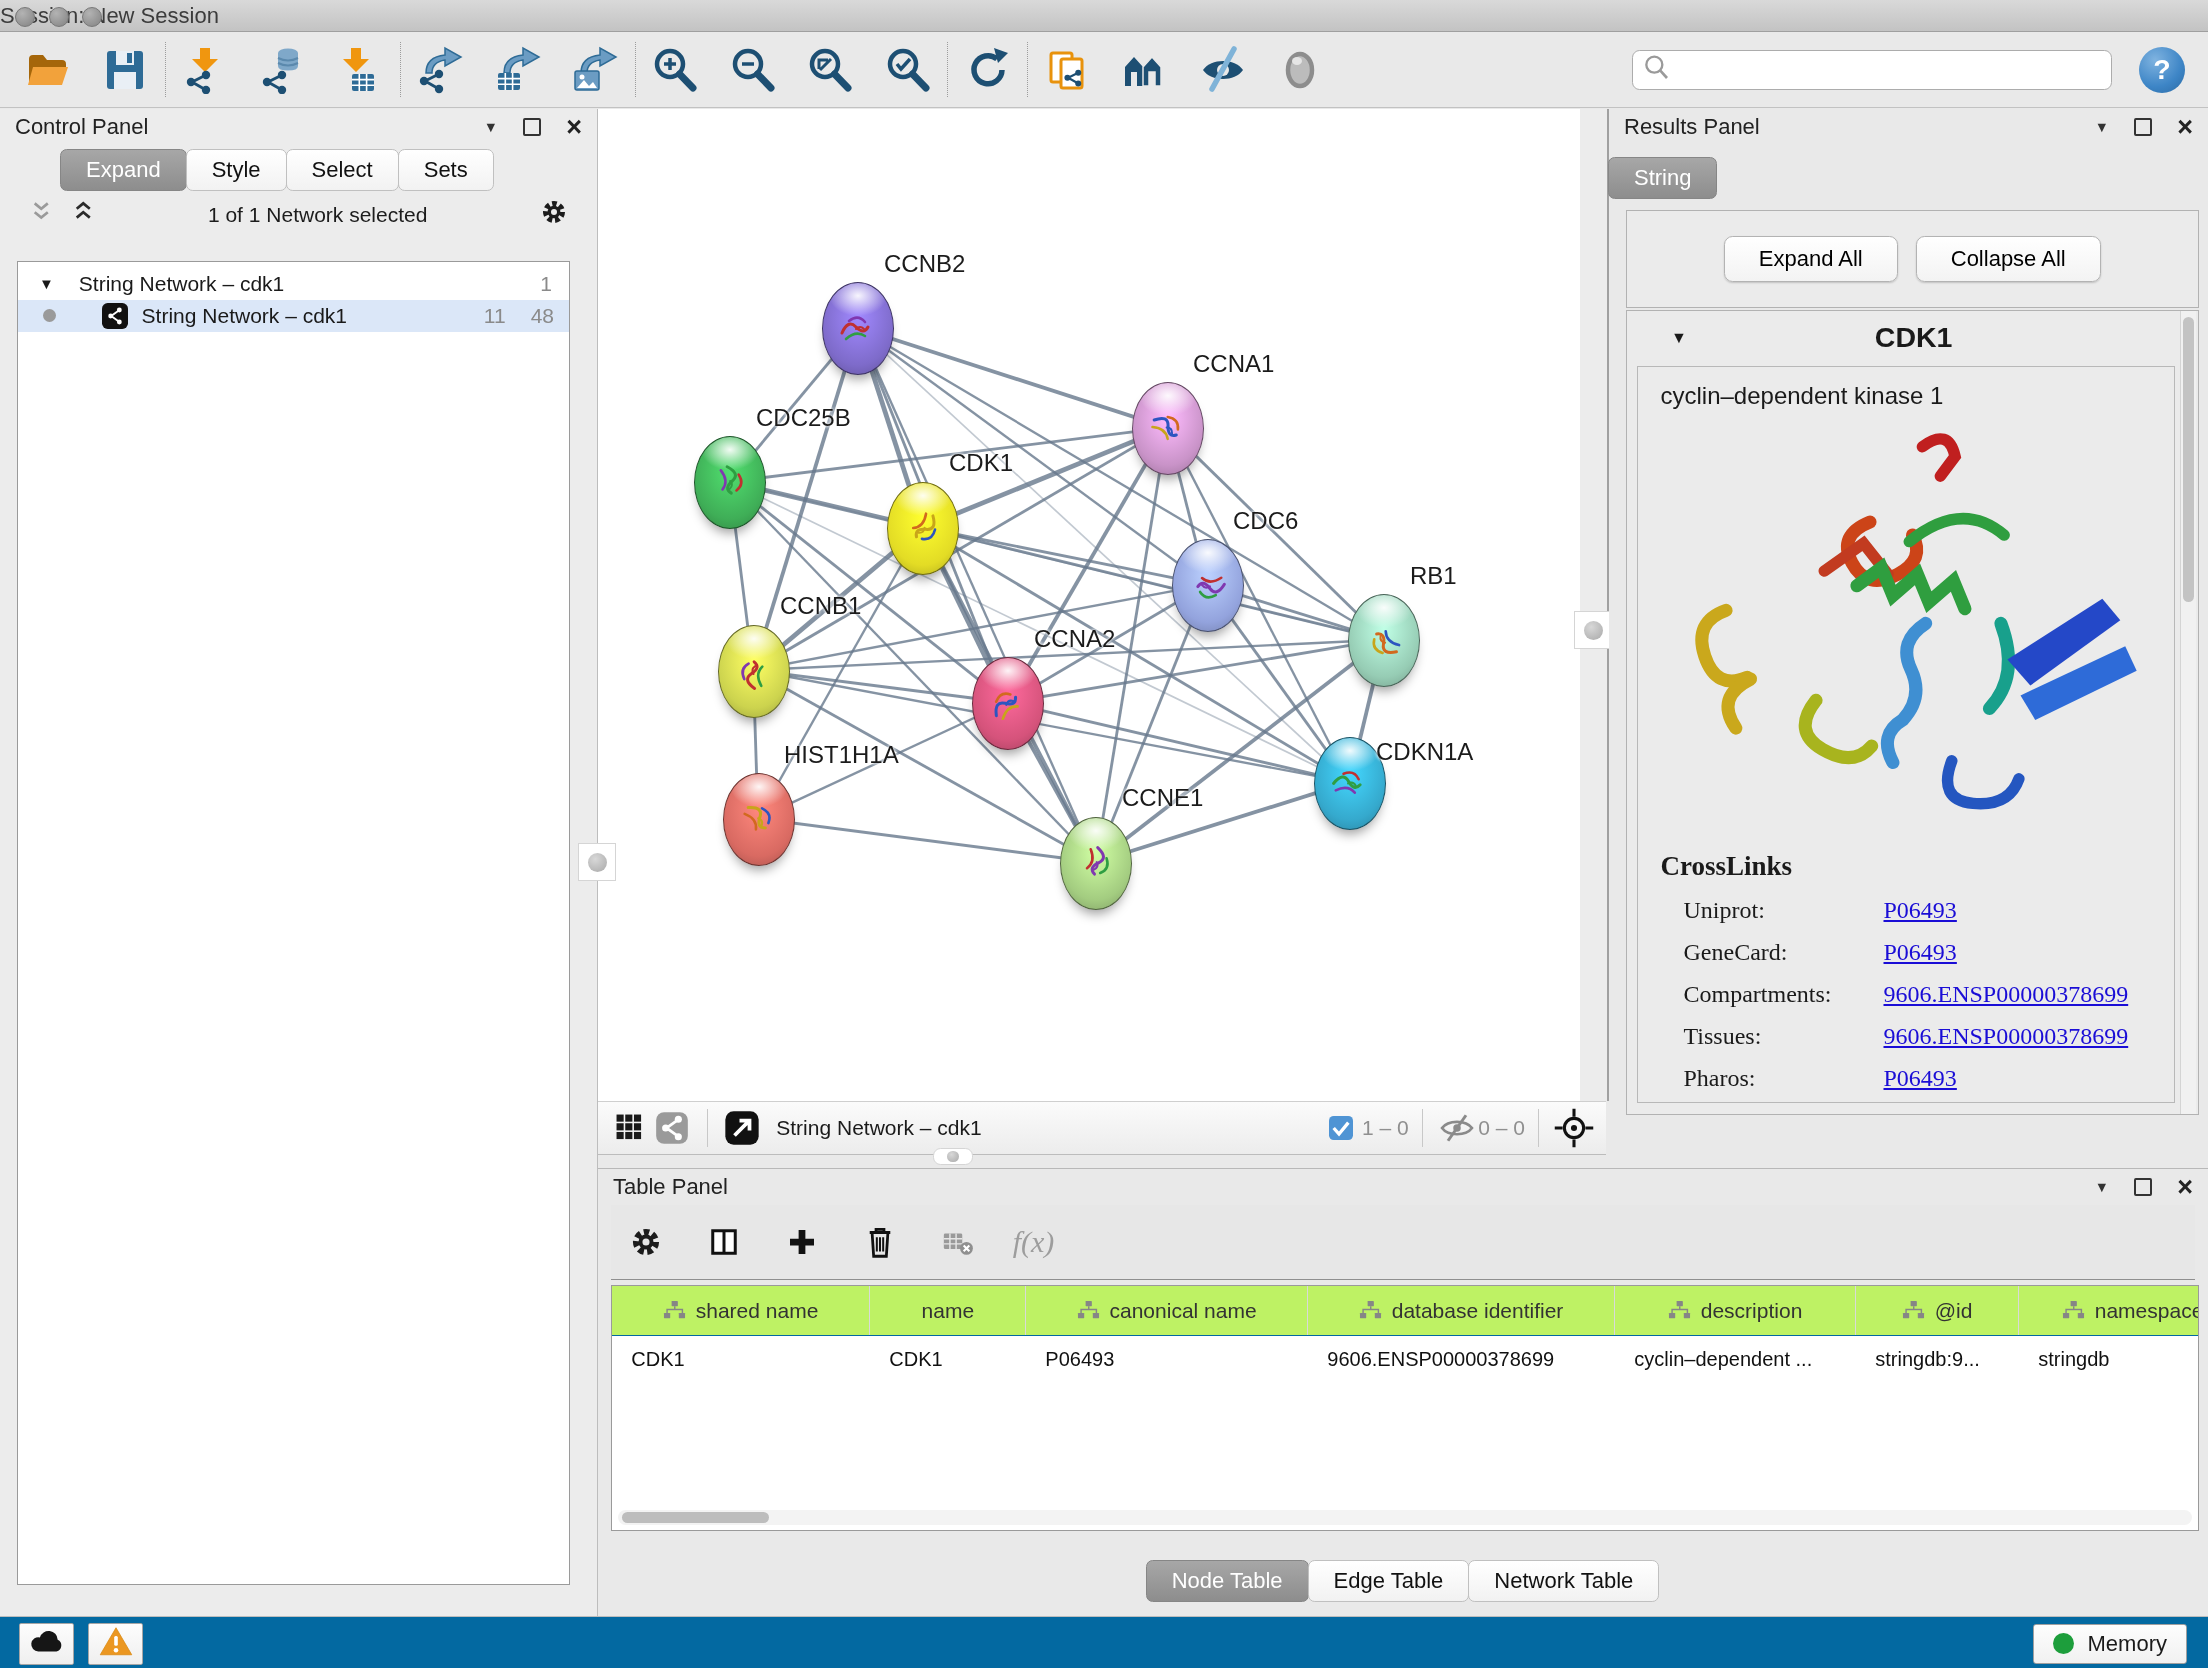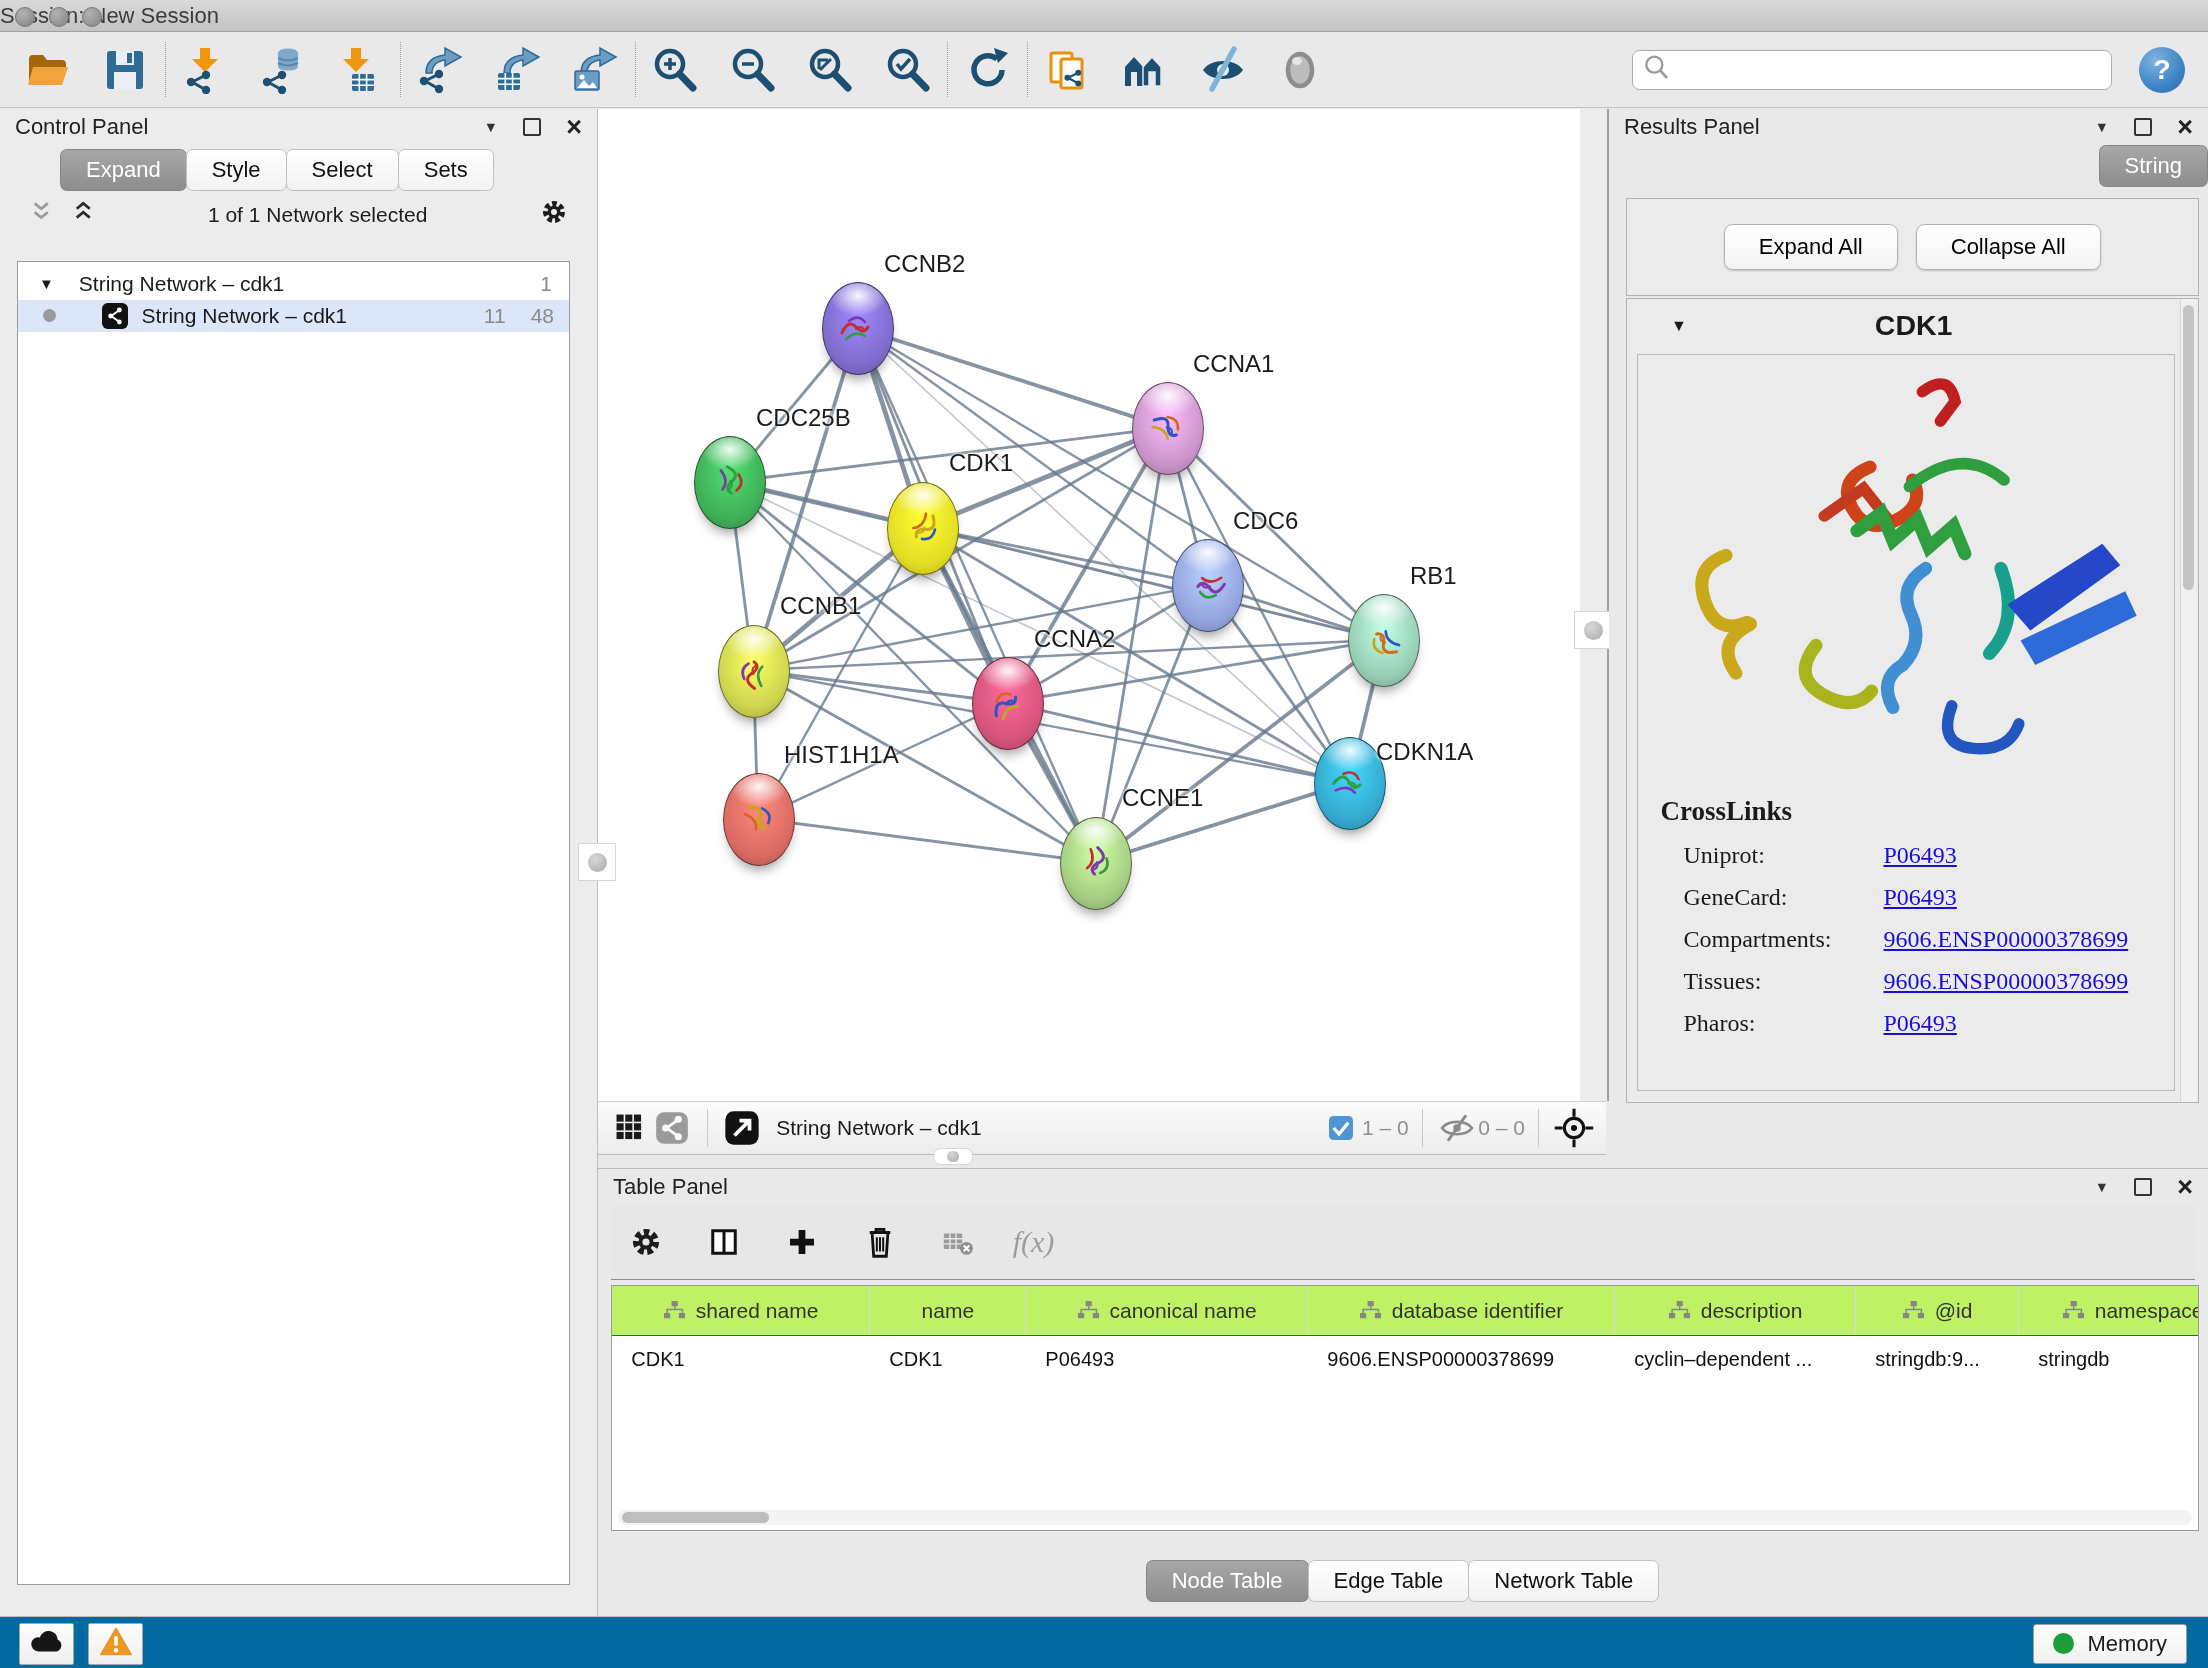--- a/index.html
+++ b/index.html
@@ -53,21 +53,21 @@
   .nnode{position:absolute;width:70px;height:91px;border-radius:50%;display:flex;align-items:center;justify-content:center;
     box-shadow:0 8.6px 11.4px -4.8px rgba(0,0,0,.4);cursor:pointer}
   #net-status{position:absolute;top:992px;left:0;width:1008px;height:54px;box-sizing:border-box;
     background:linear-gradient(#fbfbfb,#ececec);border-top:1px solid #cfcfcf;border-bottom:1px solid #bcbcbc;
     display:flex;align-items:center;padding:0 11.4px;font-size:21px}
   .nssep{border-left:1px solid #c8c8c8;height:38px;margin:0 13.3px}
   .nsicon{width:42px;height:42px;display:flex;align-items:center;justify-content:center;cursor:pointer}
   .gray{color:#8f8f8f}
   
   #results{position:absolute;top:0;left:1011px;right:0;height:1059px;background:#e9e9e9}
-  .rp-tabrow{display:flex;justify-content:flex-end;margin-top:0}
+  .rp-tabrow{display:flex;justify-content:flex-start;margin-top:12px}
   .rp-box{margin:11.4px 9.5px 0 17px;border:1px solid #b2b2b2;background:#ebebeb}
   .rp-btnrow{display:flex;justify-content:center;gap:18px;padding:25px 0}
   .rp-btn{height:46px;padding:0 34px;background:linear-gradient(#ffffff,#f3f3f3);border:1px solid #b3b3b3;
     border-radius:8.6px;font-size:22px;font-family:"Liberation Sans",sans-serif;cursor:pointer;box-shadow:0 1px 1.9px rgba(0,0,0,.18)}
   #rp-content{position:relative;margin:1.9px 9.5px 0 17px;border:1px solid #b2b2b2;background:#ebebeb;height:805px;box-sizing:border-box}
   .rp-generow{display:flex;align-items:center;height:53px}
   .rp-generow .tri{margin-left:44px;font-size:16px;cursor:pointer}
   .rp-generow .gene{flex:1;text-align:center;font-size:28.5px;font-weight:bold;margin-right:57px}
   #rp-inner{position:absolute;top:55px;left:9.5px;right:23px;bottom:11.4px;border:1px solid #b8b8b8;background:#ebebeb;overflow:hidden}
   .rp-desc{font-size:24px;padding:15px 0 0 23px}
@@ -602,20 +602,21 @@
         <button class="rp-btn">Expand All</button>
         <button class="rp-btn">Collapse All</button>
       </div>
     </div>
     <div id="rp-content">
       <div class="rp-generow">
         <span class="tri">▼</span>
         <span class="gene">CDK1</span>
       </div>
       <div id="rp-inner">
+        <div class="rp-desc">cyclin–dependent kinase 1</div>
         <div style="text-align:center;margin-top:3.8px">
           <svg width="514" height="409" viewBox="0 0 300 250">
             <g fill="none" stroke-linecap="round">
               <path d="M160 20q16-12 20 6l-9 12" stroke="#c01f1f" stroke-width="7"></path>
               <path d="M128 66q-20 8-11 25t28 7q17-9 9-24" stroke="#cc4418" stroke-width="8"></path>
               <path d="M100 96l24-17 15 19" stroke="#c23b20" stroke-width="7"></path>
               <path d="M40 120q-20 7-13 28t26 13" stroke="#caa81c" stroke-width="8"></path>
               <path d="M55 162q-22 11-9 30" stroke="#caa81c" stroke-width="8"></path>
               <path d="M95 175q-15 19 4 30t30-2" stroke="#a8b41e" stroke-width="8"></path>
               <path d="M120 105l15-11 7 17 15-13 7 17 15-13 7 17" stroke="#2f9e3f" stroke-width="8"></path>

